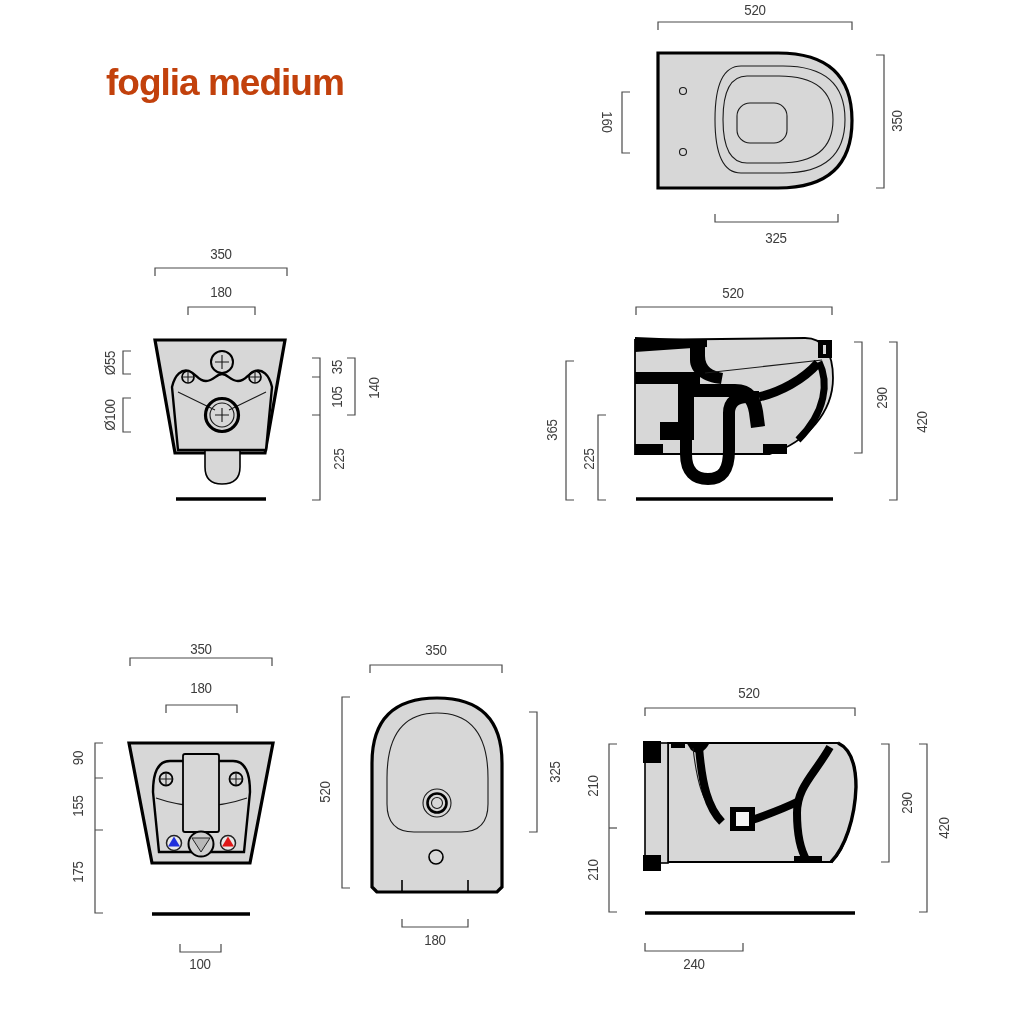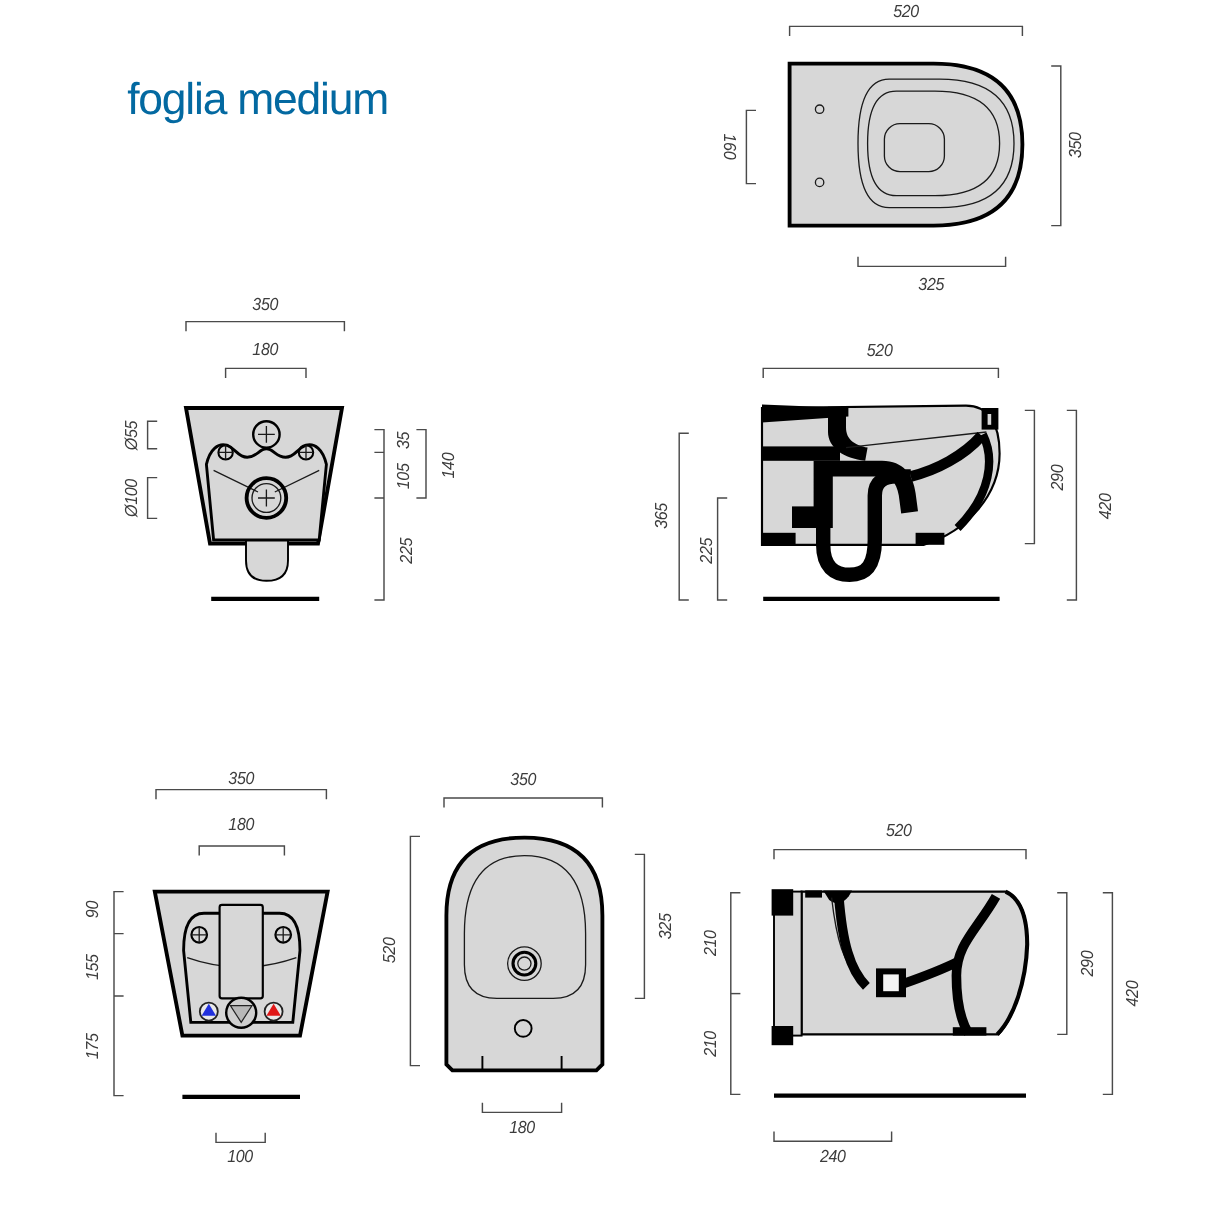--- a/index.html
+++ b/index.html
@@ -2,23 +2,23 @@
 <html style="--body-fill: #d7d7d7; --outline: #000000; --dimension: #3c3c3c; --cold-water-blue: #2030dd; --hot-water-red: #e01818; --drain-gray: #b8b8b8;"><head>
 <meta charset="utf-8">
 <style>
   html,body{margin:0;padding:0;}
   body{
     width:1024px;height:1024px;position:relative;background:#fff;
     font-family:"Liberation Sans", sans-serif;overflow:hidden;
   }
   .page-title{
     position:absolute;left:106px;top:62px;
-    font-size:37px;font-weight:normal;color:#0369a1;letter-spacing:-1px;
+    font-size:37px;font-weight:bold;color:#c2410c;letter-spacing:-1px;
   }
-  .view{position:absolute;font-style:italic;}
+  .view{position:absolute;}
   .view svg{position:absolute;left:0;top:0;}
   .dim{
     position:absolute;font-size:14.5px;color:#3c3c3c;white-space:nowrap;
     transform:translate(-50%,-50%) scaleX(.92);transform-origin:center;
     letter-spacing:-0.3px;
   }
   .dim.rot{transform:translate(-50%,-50%) rotate(-90deg) scaleX(.92);}
   .dim.rotcw{transform:translate(-50%,-50%) rotate(90deg) scaleX(.92);}
   
   .body-fill{fill:var(--body-fill,#d7d7d7);stroke:var(--outline,#000);}

